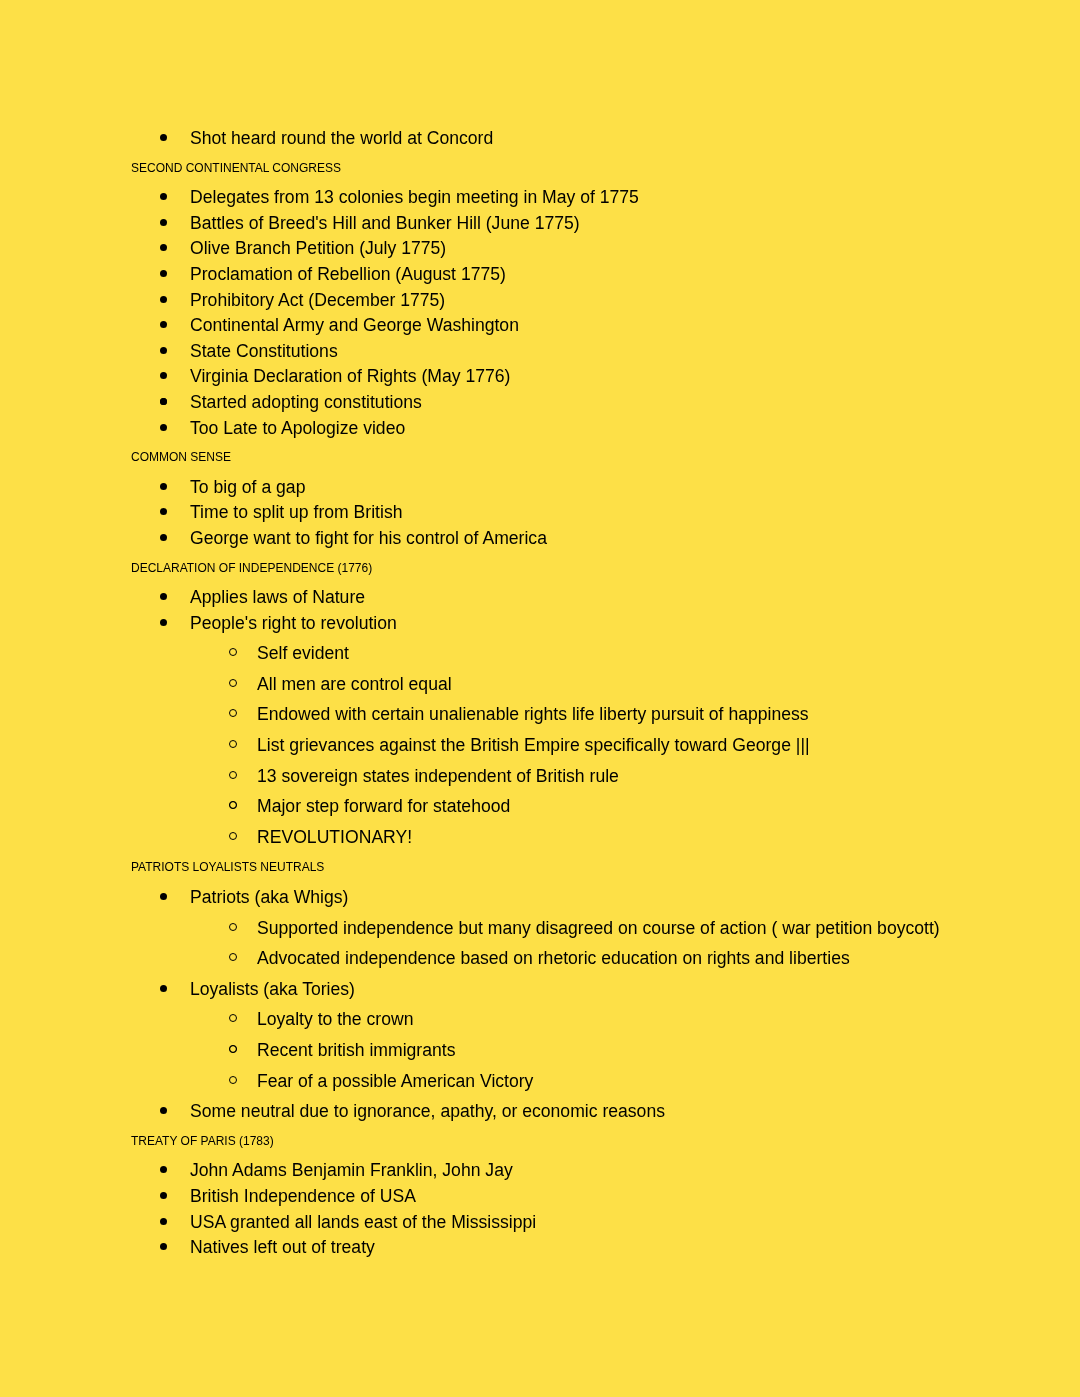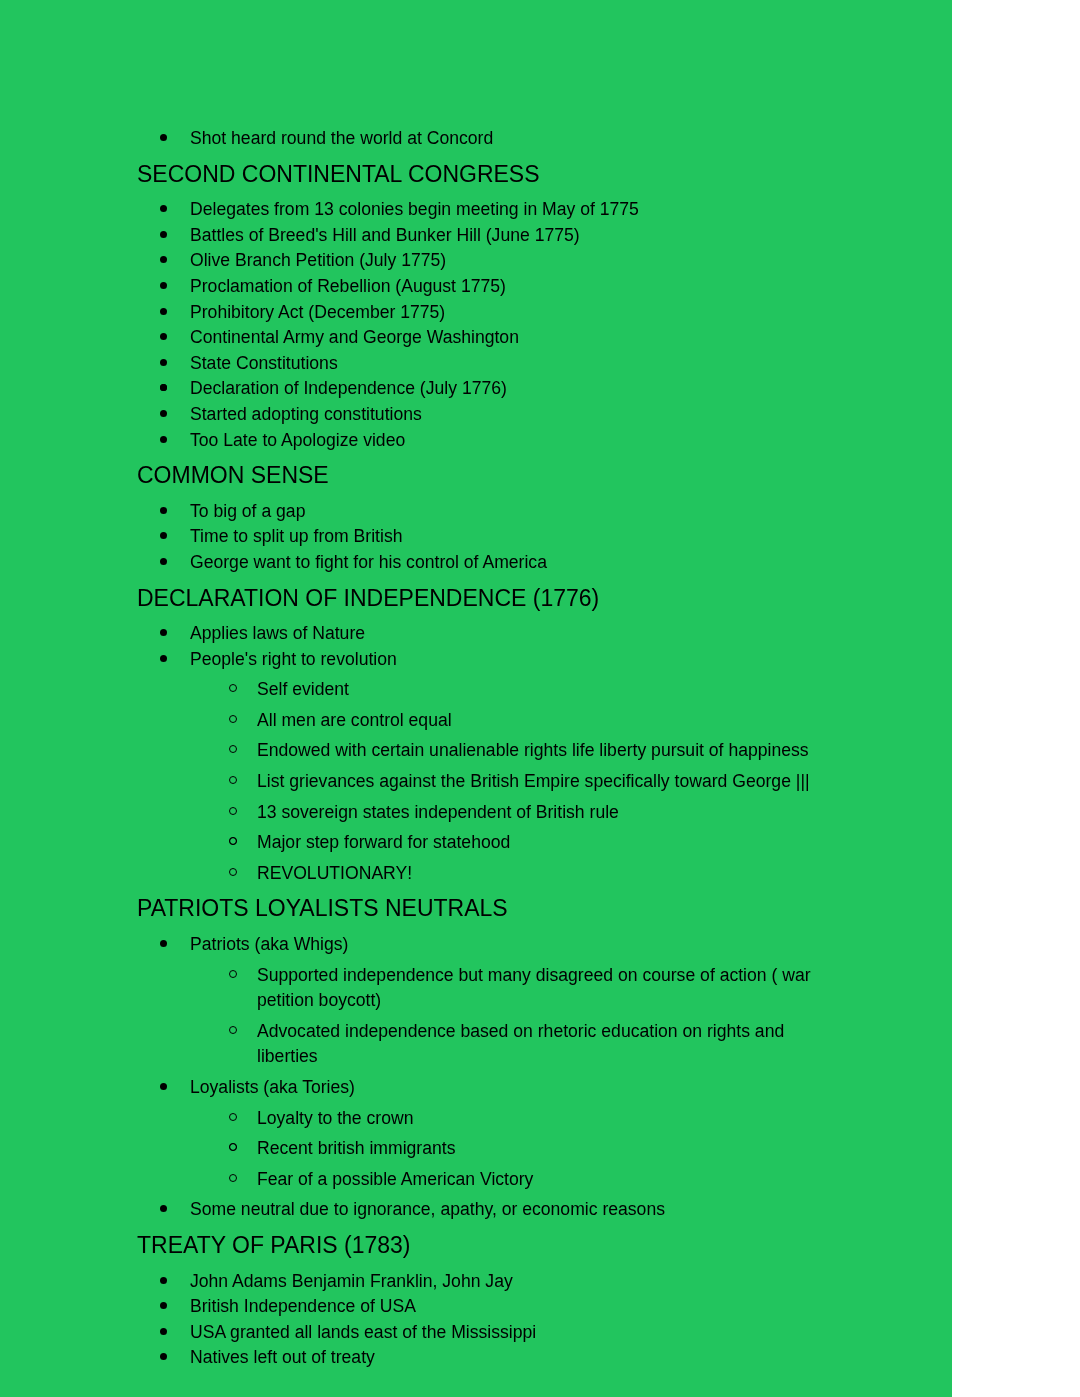--- a/index.html
+++ b/index.html
@@ -9,36 +9,36 @@
   }
   body {
     width: 1080px;
     height: 1397px;
     font-family: "Liberation Sans", sans-serif;
     color: #000000;
     -webkit-font-smoothing: antialiased;
   }
   #page {
     position: relative;
-    width: 952px;
+    width: 1080px;
     height: 1397px;
-    background: #22c55e;
+    background: #fde047;
     box-sizing: border-box;
     padding: 126px 125px 12px 127px;
   }
   .doc-body {
     font-size: 17.6px;
     line-height: 25.6px;
   }
 
   
   .heading {
-    margin: 10px;
+    margin: 4px;
     padding: 0;
-    font-size: 23px;
+    font-size: 12px;
     line-height: 25.6px;
     font-weight: normal;
     white-space: pre-wrap;
   }
 
   
   .li1 {
     position: relative;
     margin: 0;
     padding-left: 63px;
@@ -101,22 +101,22 @@
     <div id="blocks">
         <div class="li1"><span class="bullet1"></span><span class="txt">Shot heard round the world at Concord</span></div>
         <div class="heading"><span class="txt">SECOND CONTINENTAL CONGRESS</span></div>
         <div class="li1"><span class="bullet1"></span><span class="txt">Delegates from 13 colonies begin meeting in May of 1775</span></div>
         <div class="li1"><span class="bullet1"></span><span class="txt">Battles of Breed's Hill and Bunker Hill (June 1775)</span></div>
         <div class="li1"><span class="bullet1"></span><span class="txt">Olive Branch Petition (July 1775)</span></div>
         <div class="li1"><span class="bullet1"></span><span class="txt">Proclamation of Rebellion (August 1775)</span></div>
         <div class="li1"><span class="bullet1"></span><span class="txt">Prohibitory Act (December 1775)</span></div>
         <div class="li1"><span class="bullet1"></span><span class="txt">Continental Army and George Washington</span></div>
         <div class="li1"><span class="bullet1"></span><span class="txt">State Constitutions</span></div>
+        <div class="li1"><span class="bullet1"></span><span class="txt">Virginia Declaration of Rights (May 1776)</span></div>
         <div class="li1"><span class="bullet1"></span></div>
-        <div class="li1"><span class="bullet1"></span><span class="txt">Declaration of Independence (July 1776)</span></div>
         <div class="li1"><span class="bullet1"></span><span class="txt">Started adopting constitutions</span></div>
         <div class="li1"><span class="bullet1"></span><span class="txt">Too Late to Apologize video</span></div>
         <div class="heading"><span class="txt">COMMON SENSE</span></div>
         <div class="li1"><span class="bullet1"></span><span class="txt">To big of a gap</span></div>
         <div class="li1"><span class="bullet1"></span><span class="txt">Time to split up from British</span></div>
         <div class="li1"><span class="bullet1"></span><span class="txt">George want to fight for his control of America</span></div>
         <div class="heading"><span class="txt">DECLARATION OF INDEPENDENCE (1776)</span></div>
         <div class="li1"><span class="bullet1"></span><span class="txt">Applies laws of Nature</span></div>
         <div class="li1"><span class="bullet1"></span><span class="txt">People's right to revolution</span></div>
         <div class="li2"><span class="bullet2"></span><span class="txt">Self evident</span></div>

